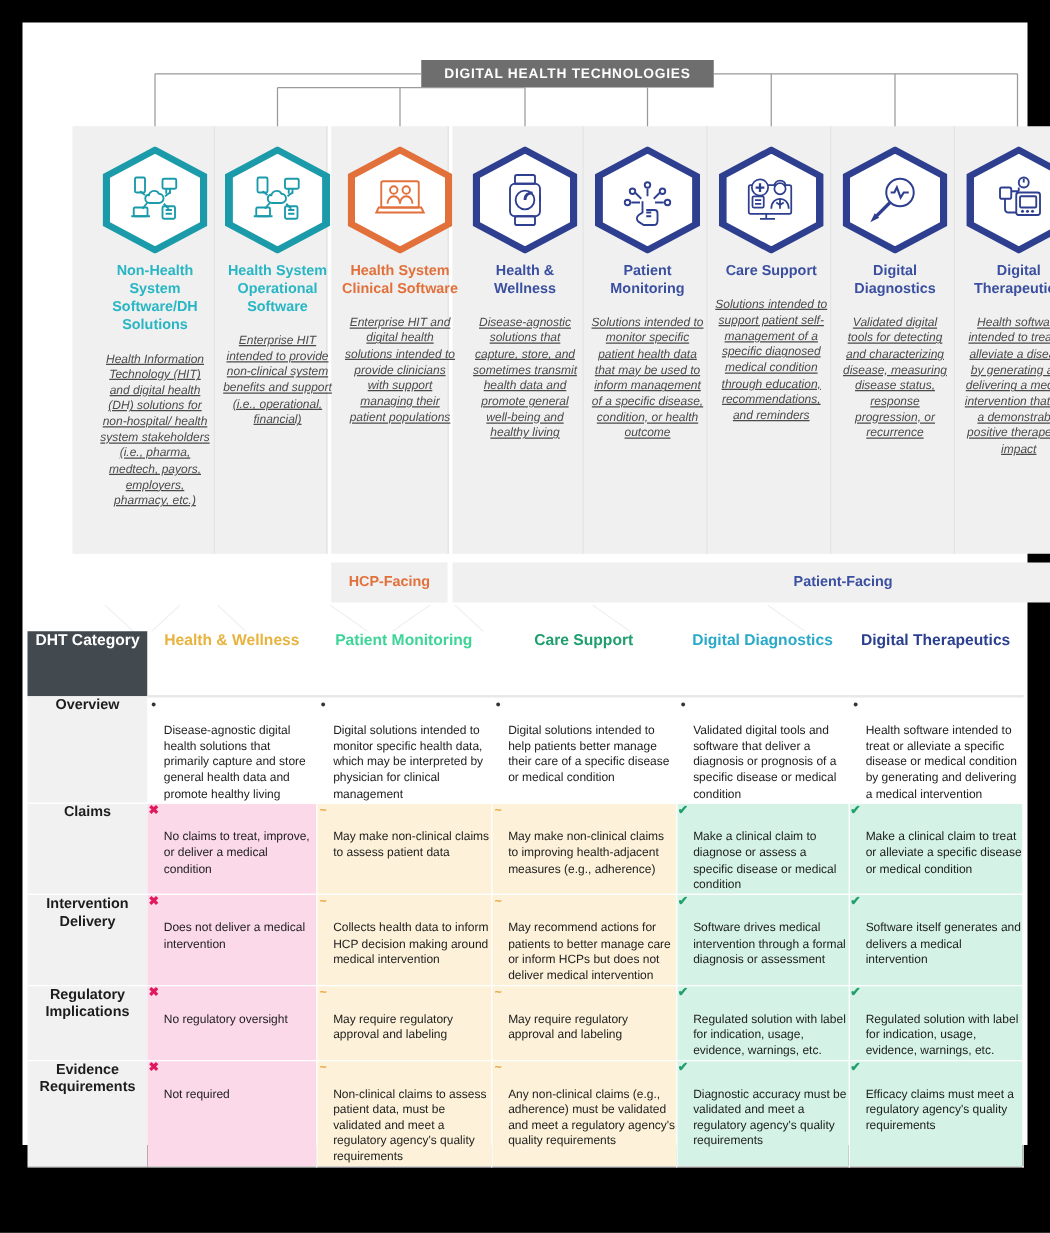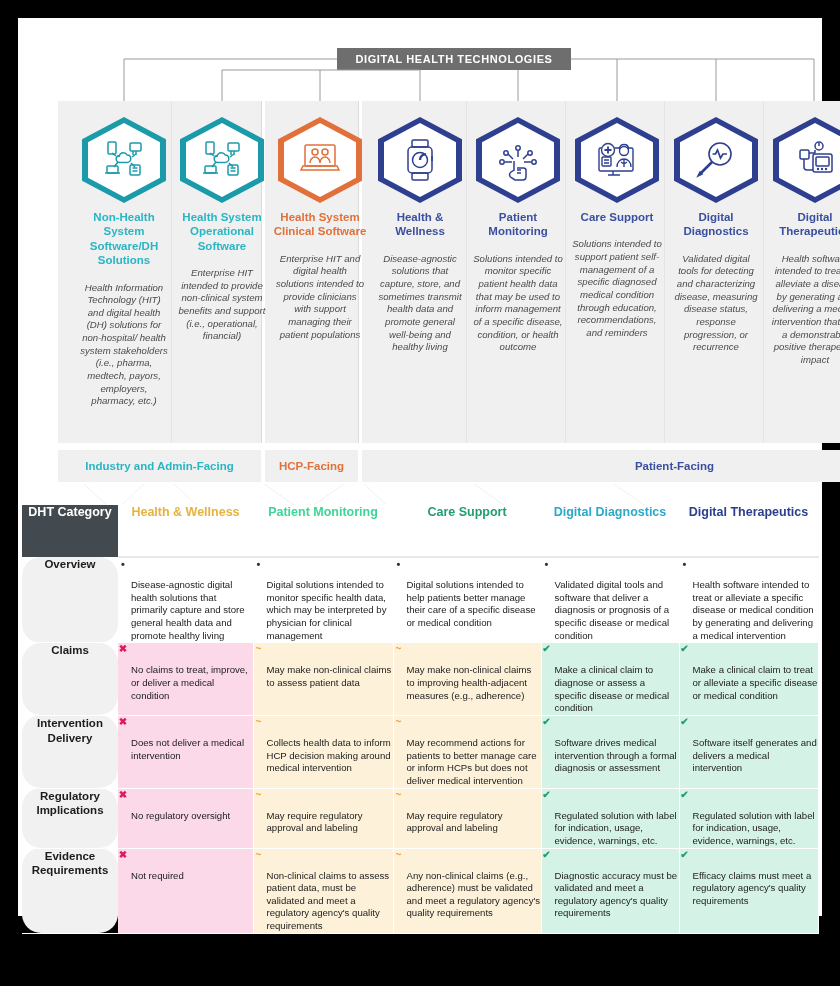--- a/index.html
+++ b/index.html
@@ -91,20 +91,21 @@
     font-weight: bold;
     line-height: 1.25;
   }
   .col-desc {
     margin-top: 14px;
     font-size: 9.6px;
     font-style: italic;
     color: #4a4a4a;
     line-height: 1.32;
     padding: 0 4px;
+    text-decoration: underline;
   }
 
   .vdiv {
     position: absolute;
     top: 83px; height: 342px;
     width: 1px; background: #dcdcdc;
   }
 
   
   .tbl-wrap { position: absolute; left: 4px; top: 487px; width: 796px; }
@@ -131,21 +132,20 @@
 
   td.rowlabel {
     background: #f1f1f1;
     font-size: 11.5px; font-weight: bold;
     color: #1c1c1c;
     text-align: center;
     vertical-align: middle;
     line-height: 1.3;
     border-bottom: 1px solid #ffffff;
     padding: 4px 2px;
-    border-radius: 19px;
   }
 
   td.cell {
     font-size: 9.6px;
     color: #1c1c1c;
     line-height: 1.32;
     padding: 6px 7px 8px 4px;
     border-bottom: 1px solid #ffffff;
     border-right: 1px solid #ffffff;
   }
@@ -378,21 +378,20 @@
               <circle cx="24" cy="29" r="1.2" fill="#2e3f8f" stroke="none"></circle>
               <circle cx="28" cy="29" r="1.2" fill="#2e3f8f" stroke="none"></circle>
               <circle cx="32" cy="29" r="1.2" fill="#2e3f8f" stroke="none"></circle>
             </svg>
           </div>
         </div>
         <div class="col-label" style="color:#3b4fa0">Digital Therapeutics</div>
         <div class="col-desc">Health software intended to treat or alleviate a disease by generating and delivering a medical intervention that has a demonstrable positive therapeutic impact</div>
       </div>
 
-      <div class="footer-band fb-a">Industry and Admin-Facing</div>
       <div class="footer-band fb-b">HCP-Facing</div>
       <div class="footer-band fb-c">Patient-Facing</div>
 
       <svg width="804" height="40" style="position:absolute;left:0;top:466px;">
         <g stroke="#f0f0f0" stroke-width="1" fill="none">
           <path d="M30 0 L60 28 L90 0"></path>
           <path d="M120 0 L150 28"></path>
           <path d="M210 0 L250 28 L290 0"></path>
           <path d="M310 0 L340 28"></path>
           <path d="M420 0 L460 28"></path>

